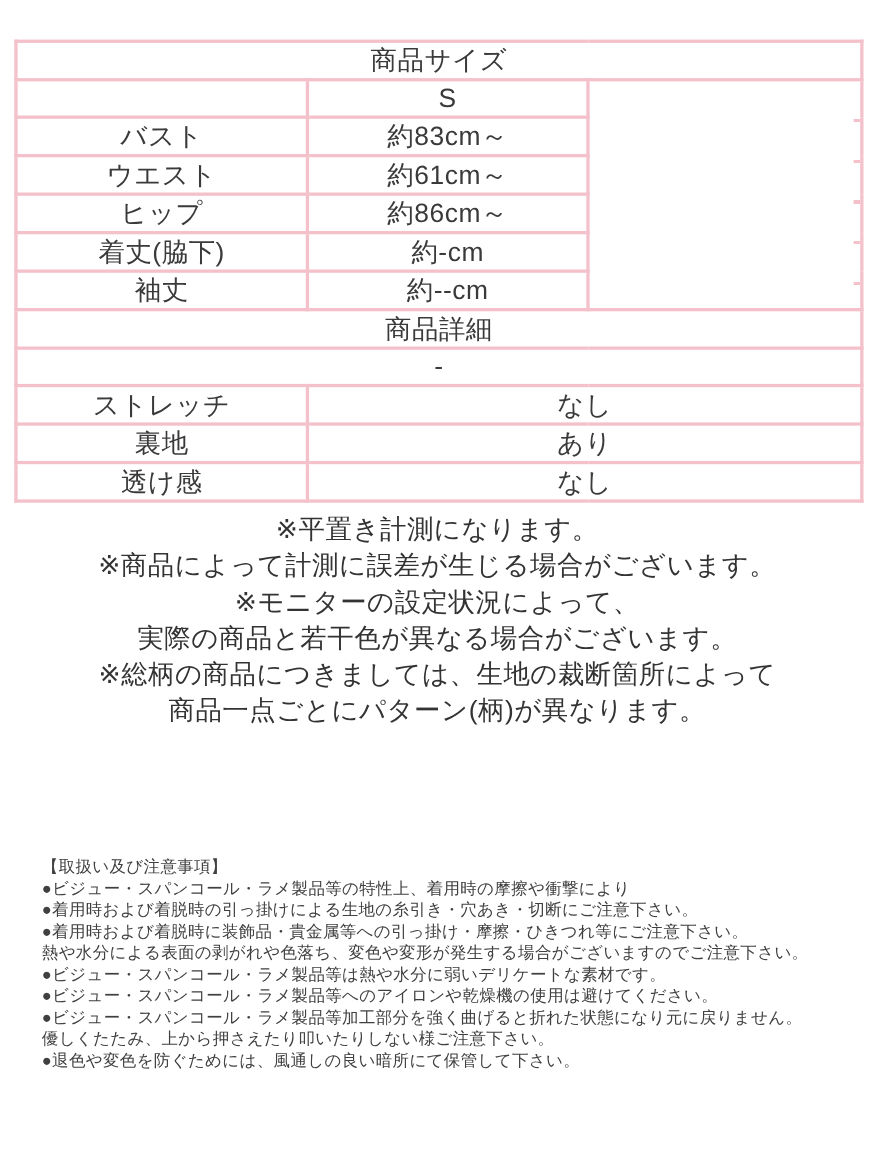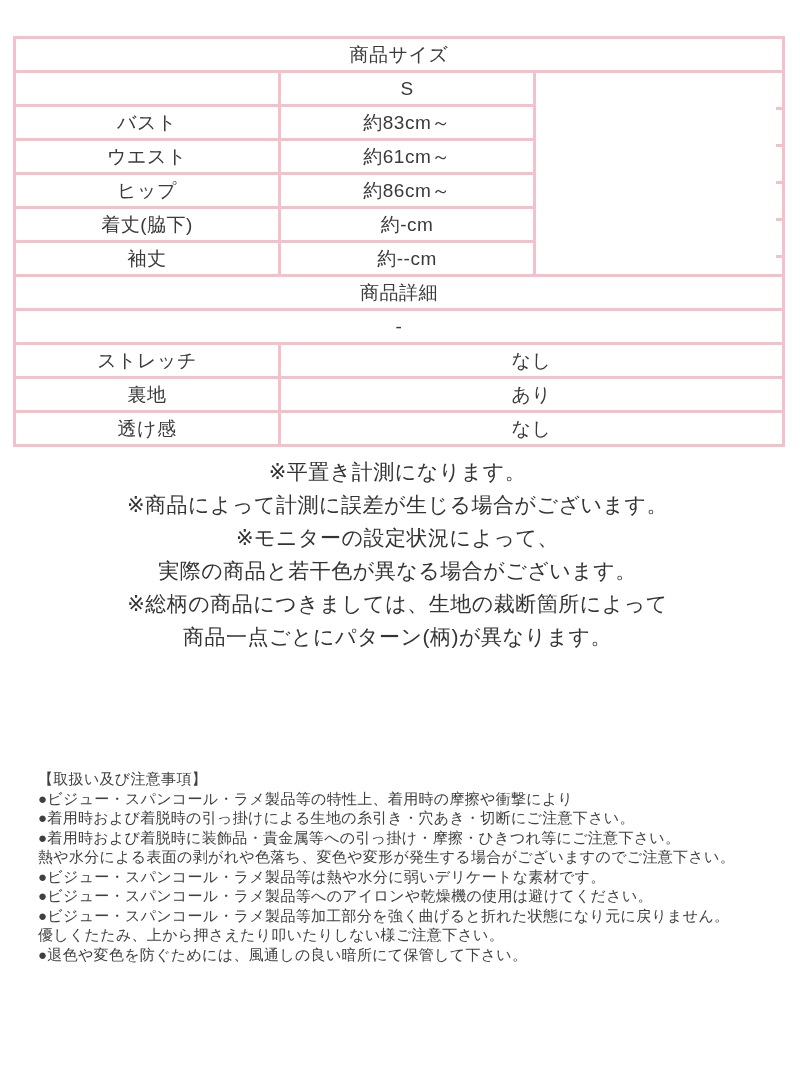--- a/index.html
+++ b/index.html
@@ -23,21 +23,21 @@
     table-layout: fixed;
     width: 769px;
     margin: 36px 0 0 13px;
   }
   table.spec-table td {
     border: 3px solid #f4c1cb;
     height: 34px;
     padding: 0;
     text-align: center;
     vertical-align: middle;
-    font-size: 19px;
+    font-size: 24px;
     color: #3a3a3a;
     letter-spacing: 0.5px;
     overflow: hidden;
     white-space: nowrap;
   }
   td.merged-col {
     position: relative;
   }
   
   td.merged-col .ticks {
@@ -54,21 +54,21 @@
       #f4c1cb 37px
     );
   }
   
   .notes {
     width: 769px;
     margin: 8px 0 0 13px;
     text-align: center;
   }
   .note-line {
-    font-size: 21px;
+    font-size: 24px;
     line-height: 33px;
     color: #333333;
     letter-spacing: 0.5px;
   }
   
   .handling {
     margin: 116px 0 0 38px;
     width: 740px;
   }
   .handling-title,

